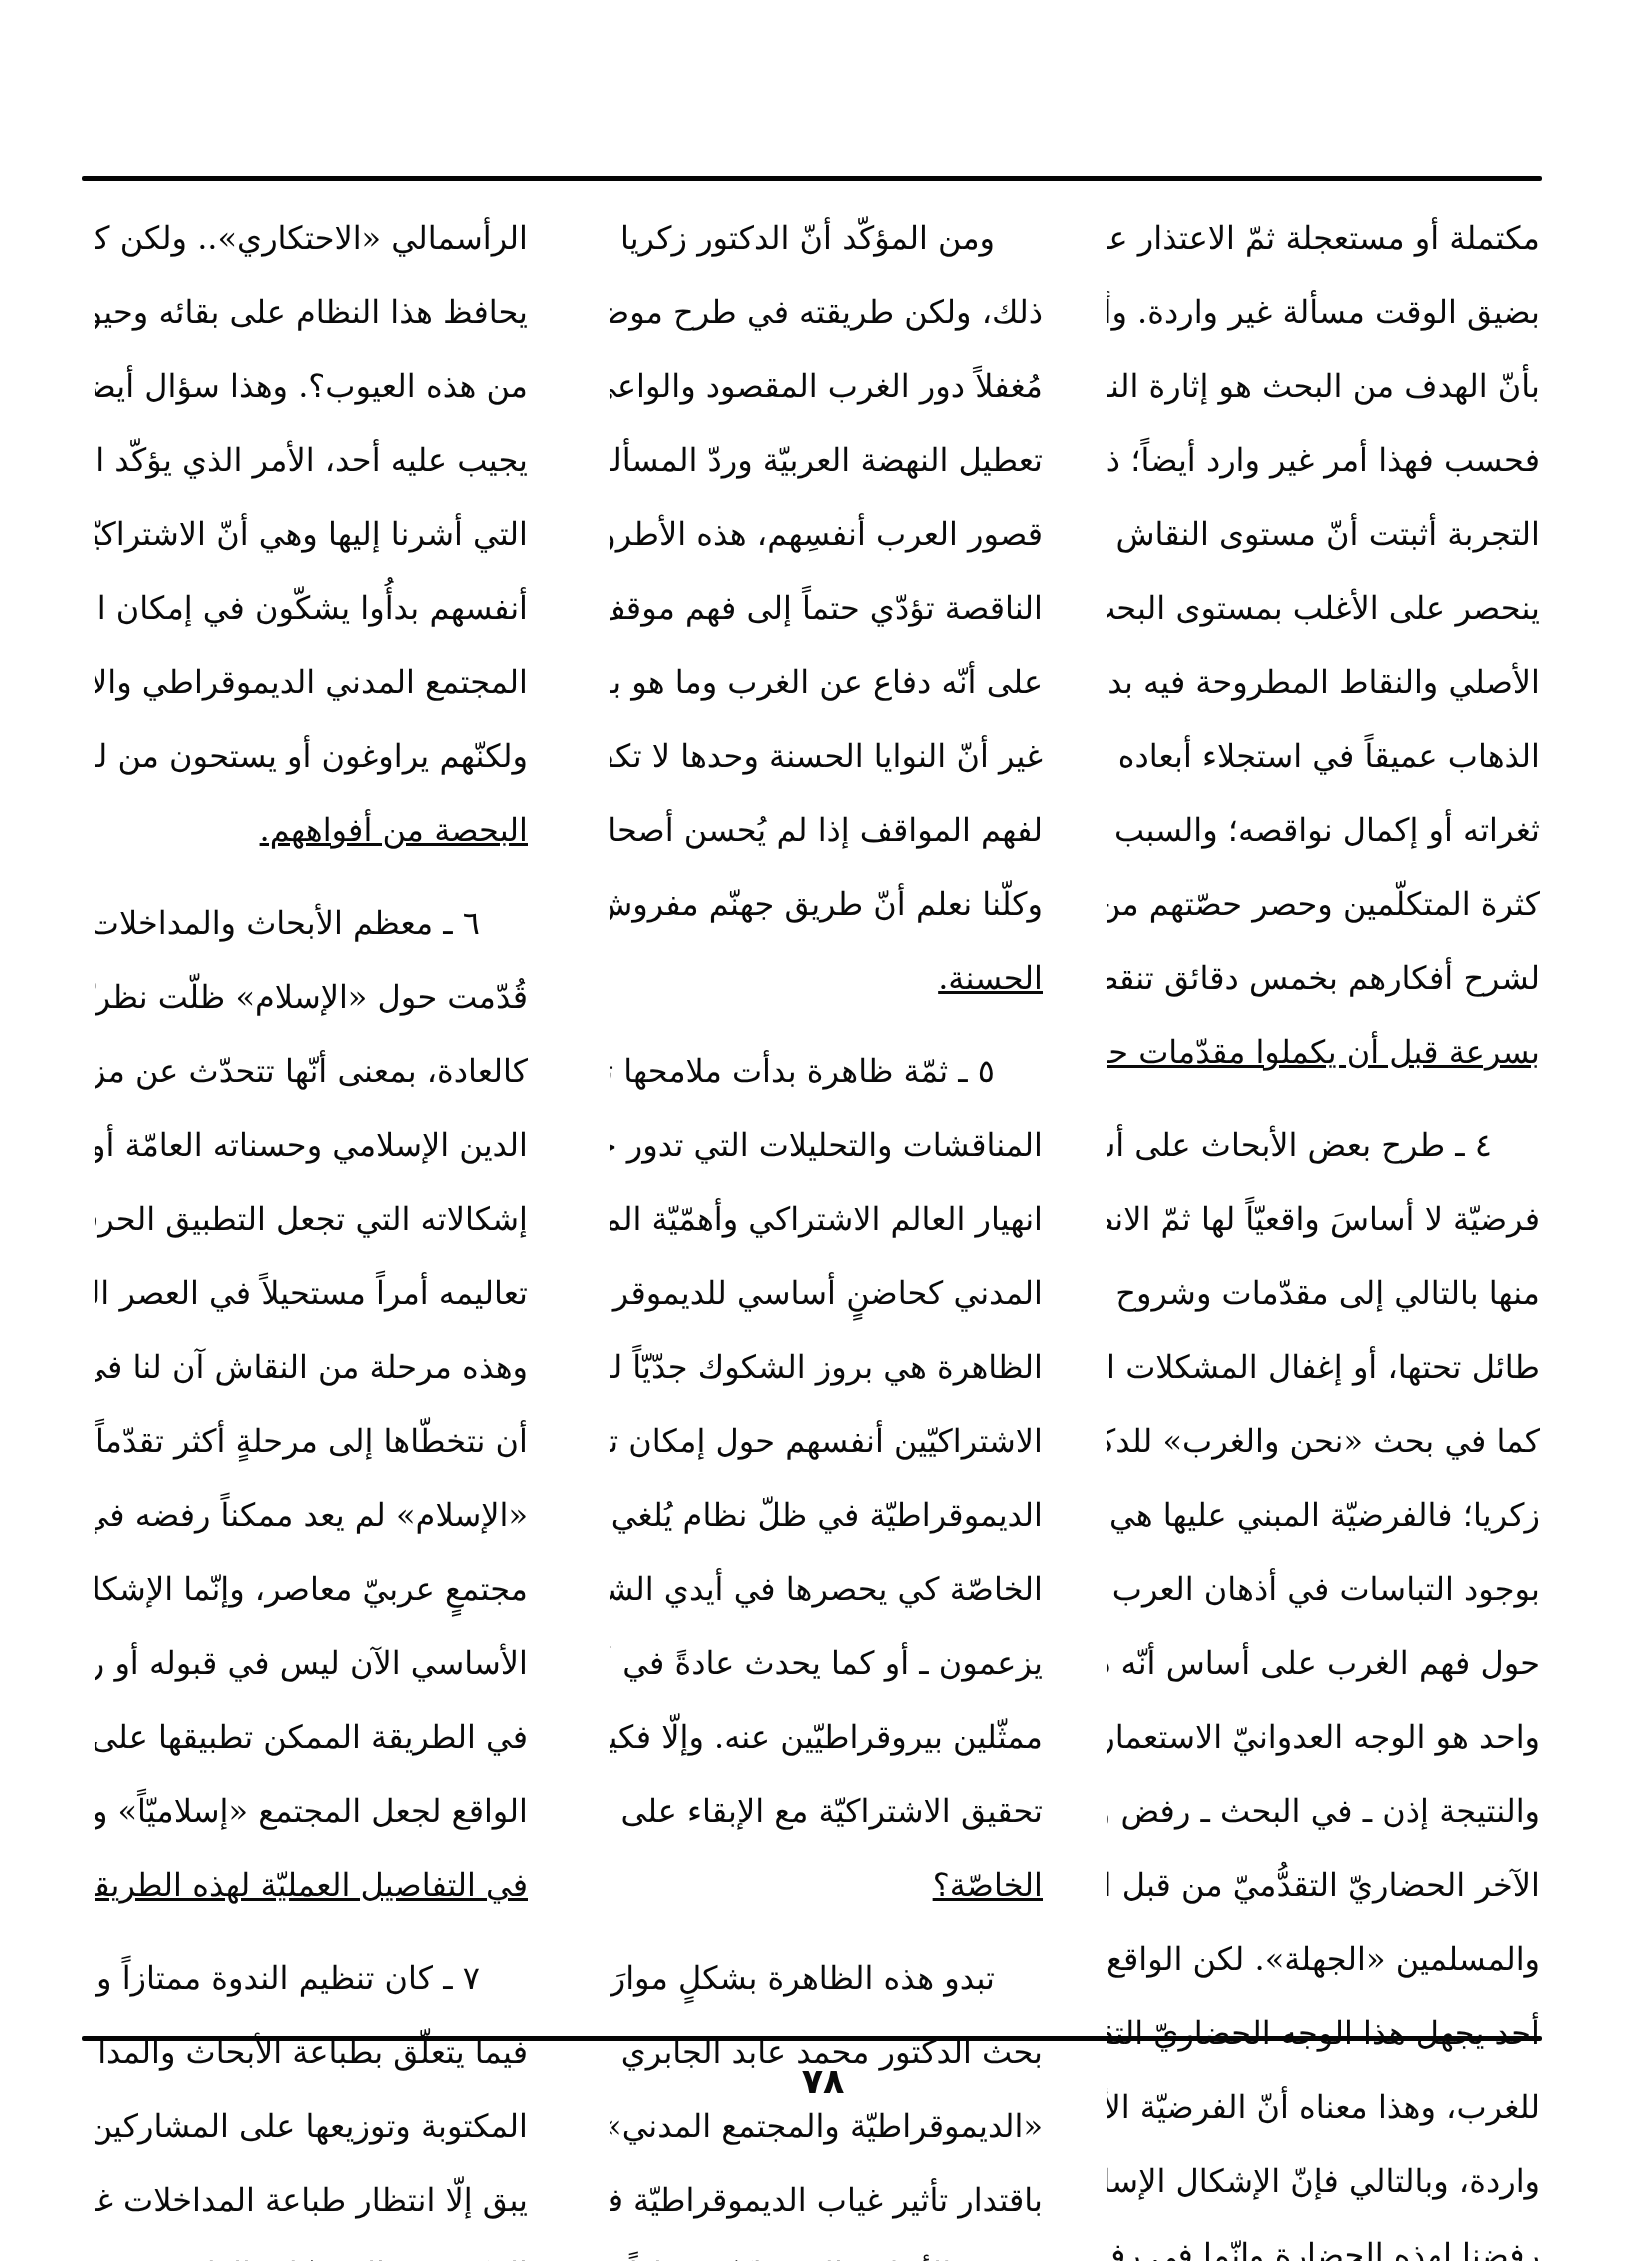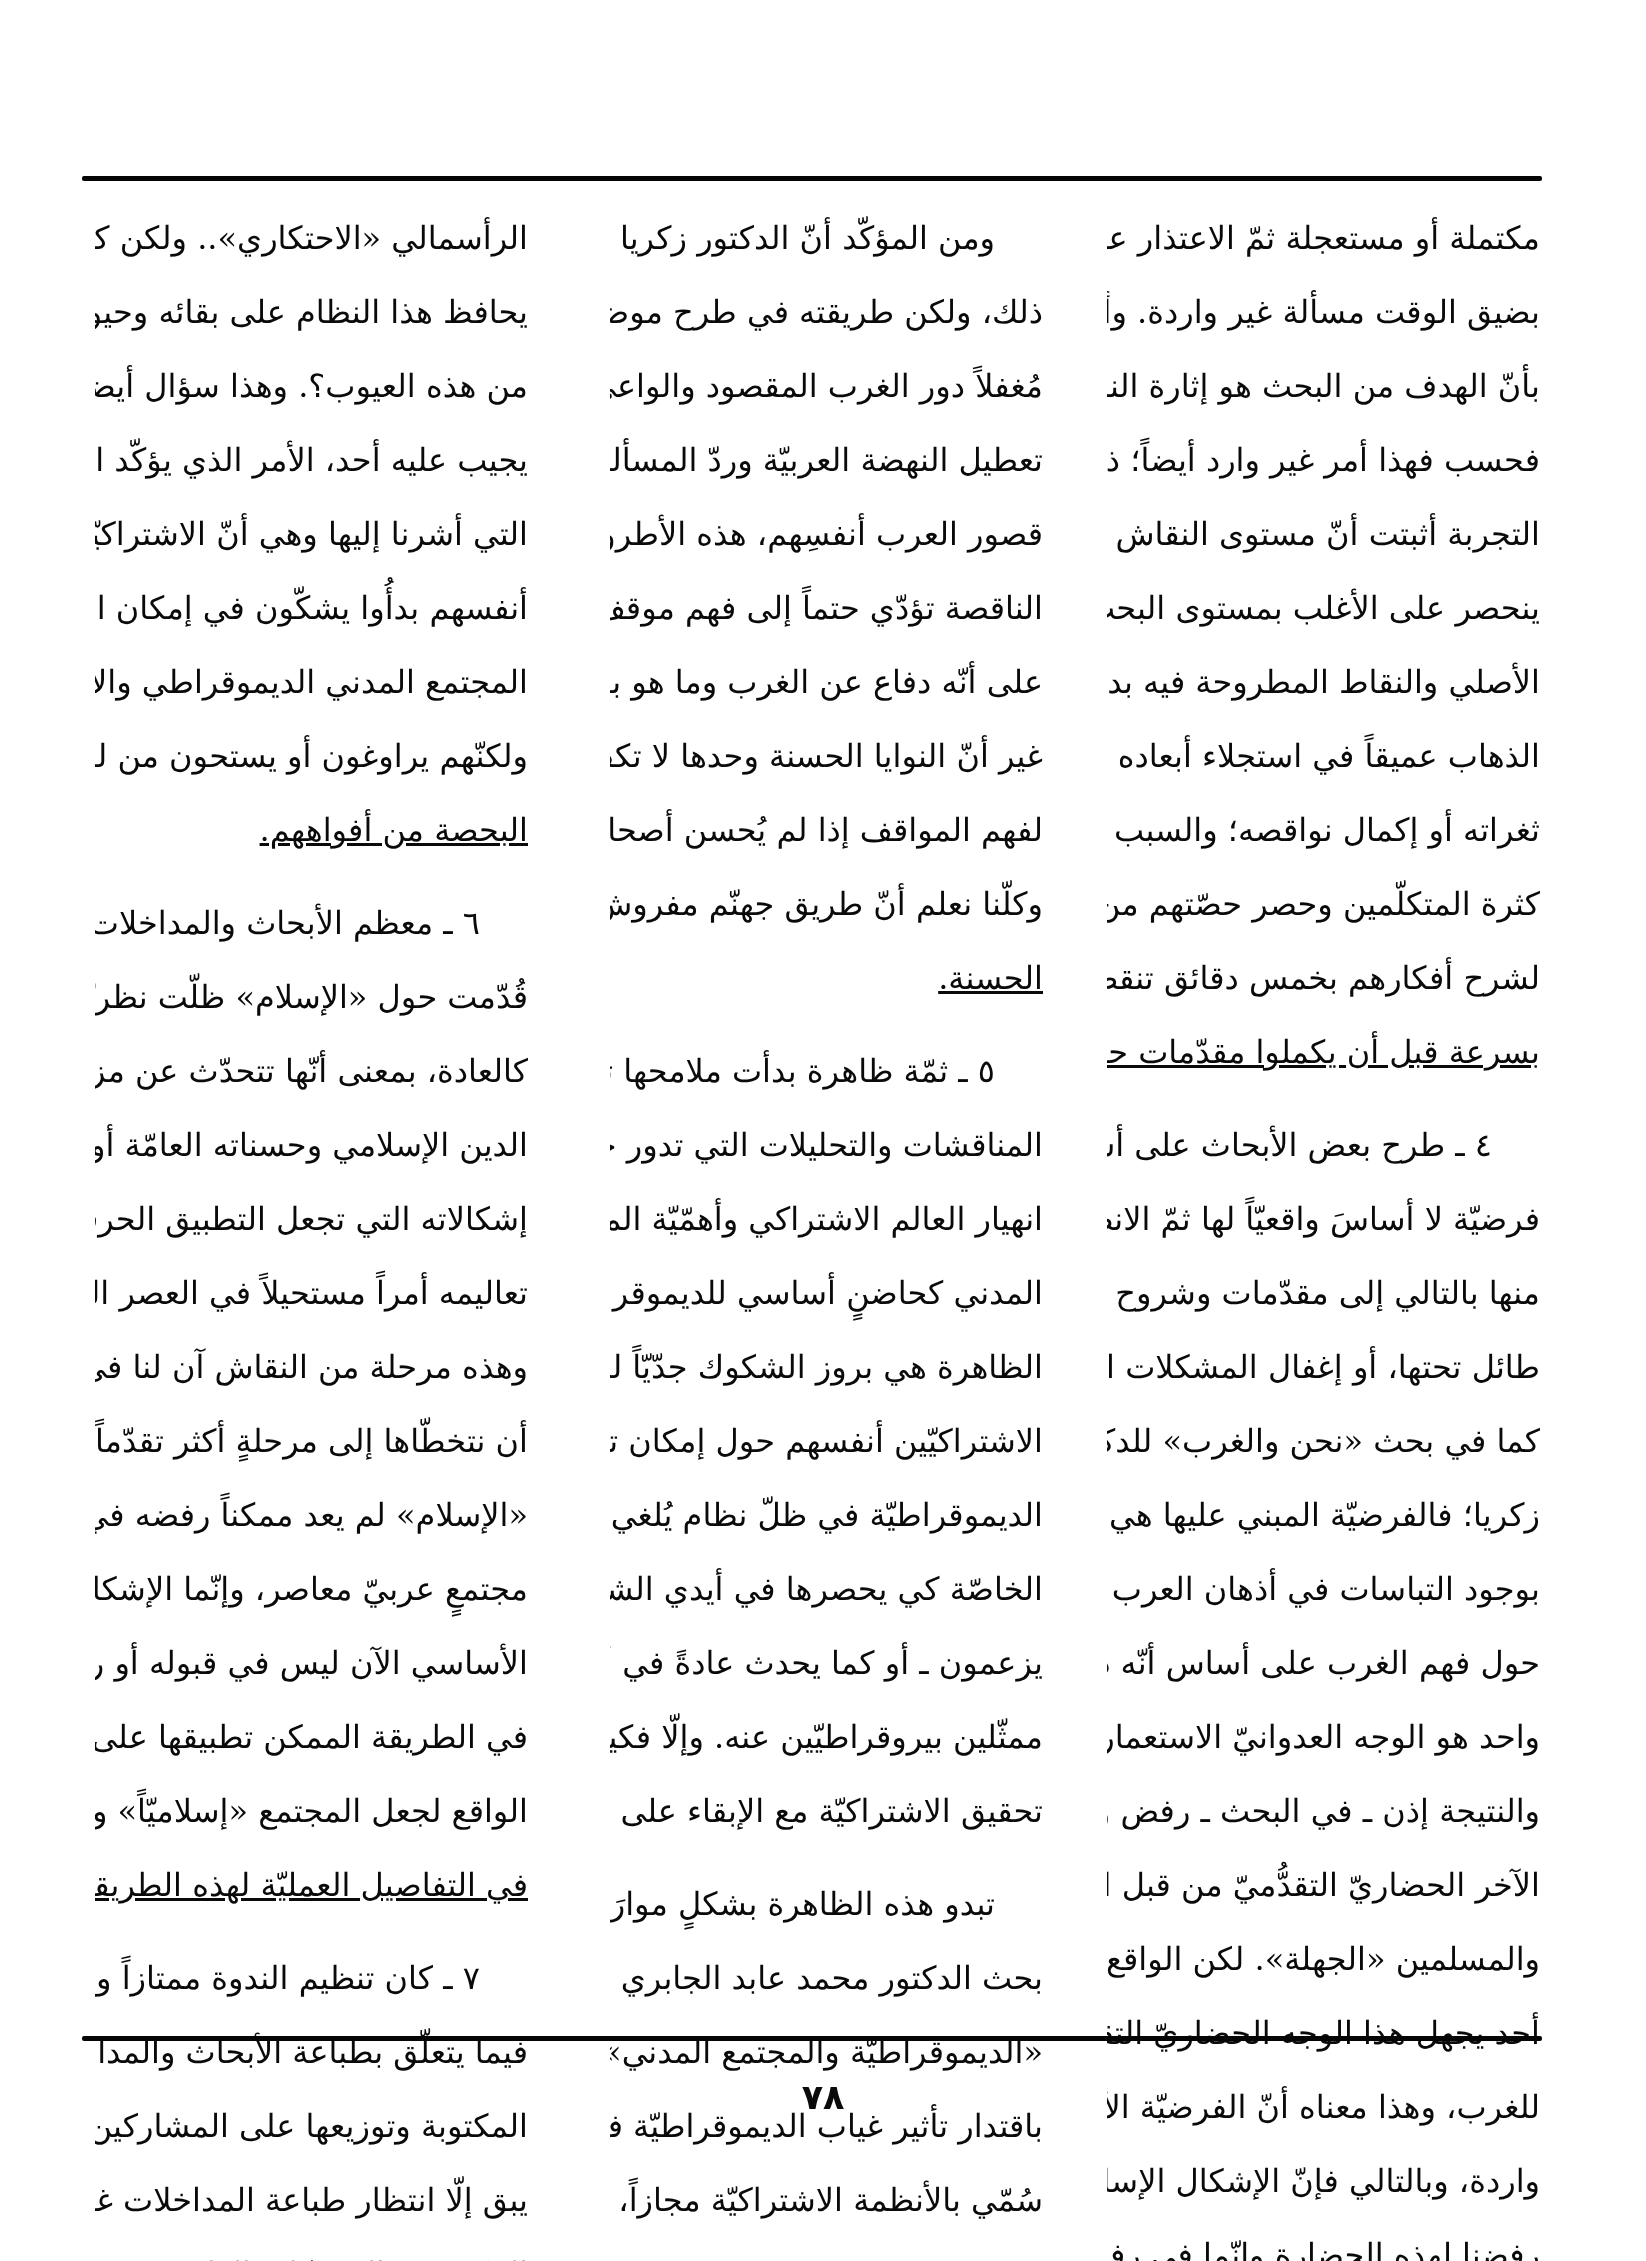--- a/index.html
+++ b/index.html
@@ -26,21 +26,20 @@
     display: block; height: 74px; line-height: 74px;
     font-size: 32px; white-space: nowrap; overflow: hidden;
     text-align: justify; text-align-last: justify;
   }
   .line.last { text-align-last: right; text-decoration: underline; }
   .line.indent { padding-right: 48px; }
   .page-number {
     position: absolute; top: 2061px; left: 789px; width: 68px;
     text-align: center; font-size: 35px; font-weight: bold; direction: rtl;
     font-family: "DejaVu Sans", sans-serif;
-    margin-top: 16px;
   }
 </style>
 </head>
 <body>
 
 <div class="rule top"></div>
 
 <div class="column col-1">
     <div class="para">
       <span class="line">مكتملة أو مستعجلة ثمّ الاعتذار عن ذلك</span>
@@ -94,20 +93,21 @@
       <span class="line">المناقشات والتحليلات التي تدور حول</span>
       <span class="line">انهيار العالم الاشتراكي وأهمّيّة المجتمع</span>
       <span class="line">المدني كحاضنٍ أساسي للديموقراطيّة، وهذه</span>
       <span class="line">الظاهرة هي بروز الشكوك جدّيّاً لدى</span>
       <span class="line">الاشتراكيّين أنفسهم حول إمكان تحقيق</span>
       <span class="line">الديموقراطيّة في ظلّ نظام يُلغي الملكيّة</span>
       <span class="line">الخاصّة كي يحصرها في أيدي الشعب ـ كما</span>
       <span class="line">يزعمون ـ أو كما يحدث عادةً في أيدي</span>
       <span class="line">ممثّلين بيروقراطيّين عنه. وإلّا فكيف يمكن</span>
       <span class="line">تحقيق الاشتراكيّة مع الإبقاء على الملكيّات</span>
+      <span class="line last">الخاصّة؟</span>
     </div>
     <div class="para">
       <span class="line indent">تبدو هذه الظاهرة بشكلٍ موارَب في</span>
       <span class="line">بحث الدكتور محمد عابد الجابري حول</span>
       <span class="line">«الديموقراطيّة والمجتمع المدني» الذي شرح</span>
       <span class="line">باقتدار تأثير غياب الديموقراطيّة في انهيار ما</span>
       <span class="line">سُمّي بالأنظمة الاشتراكيّة مجازاً، ومزايا</span>
     </div>
   </div>
 <div class="column col-3">

